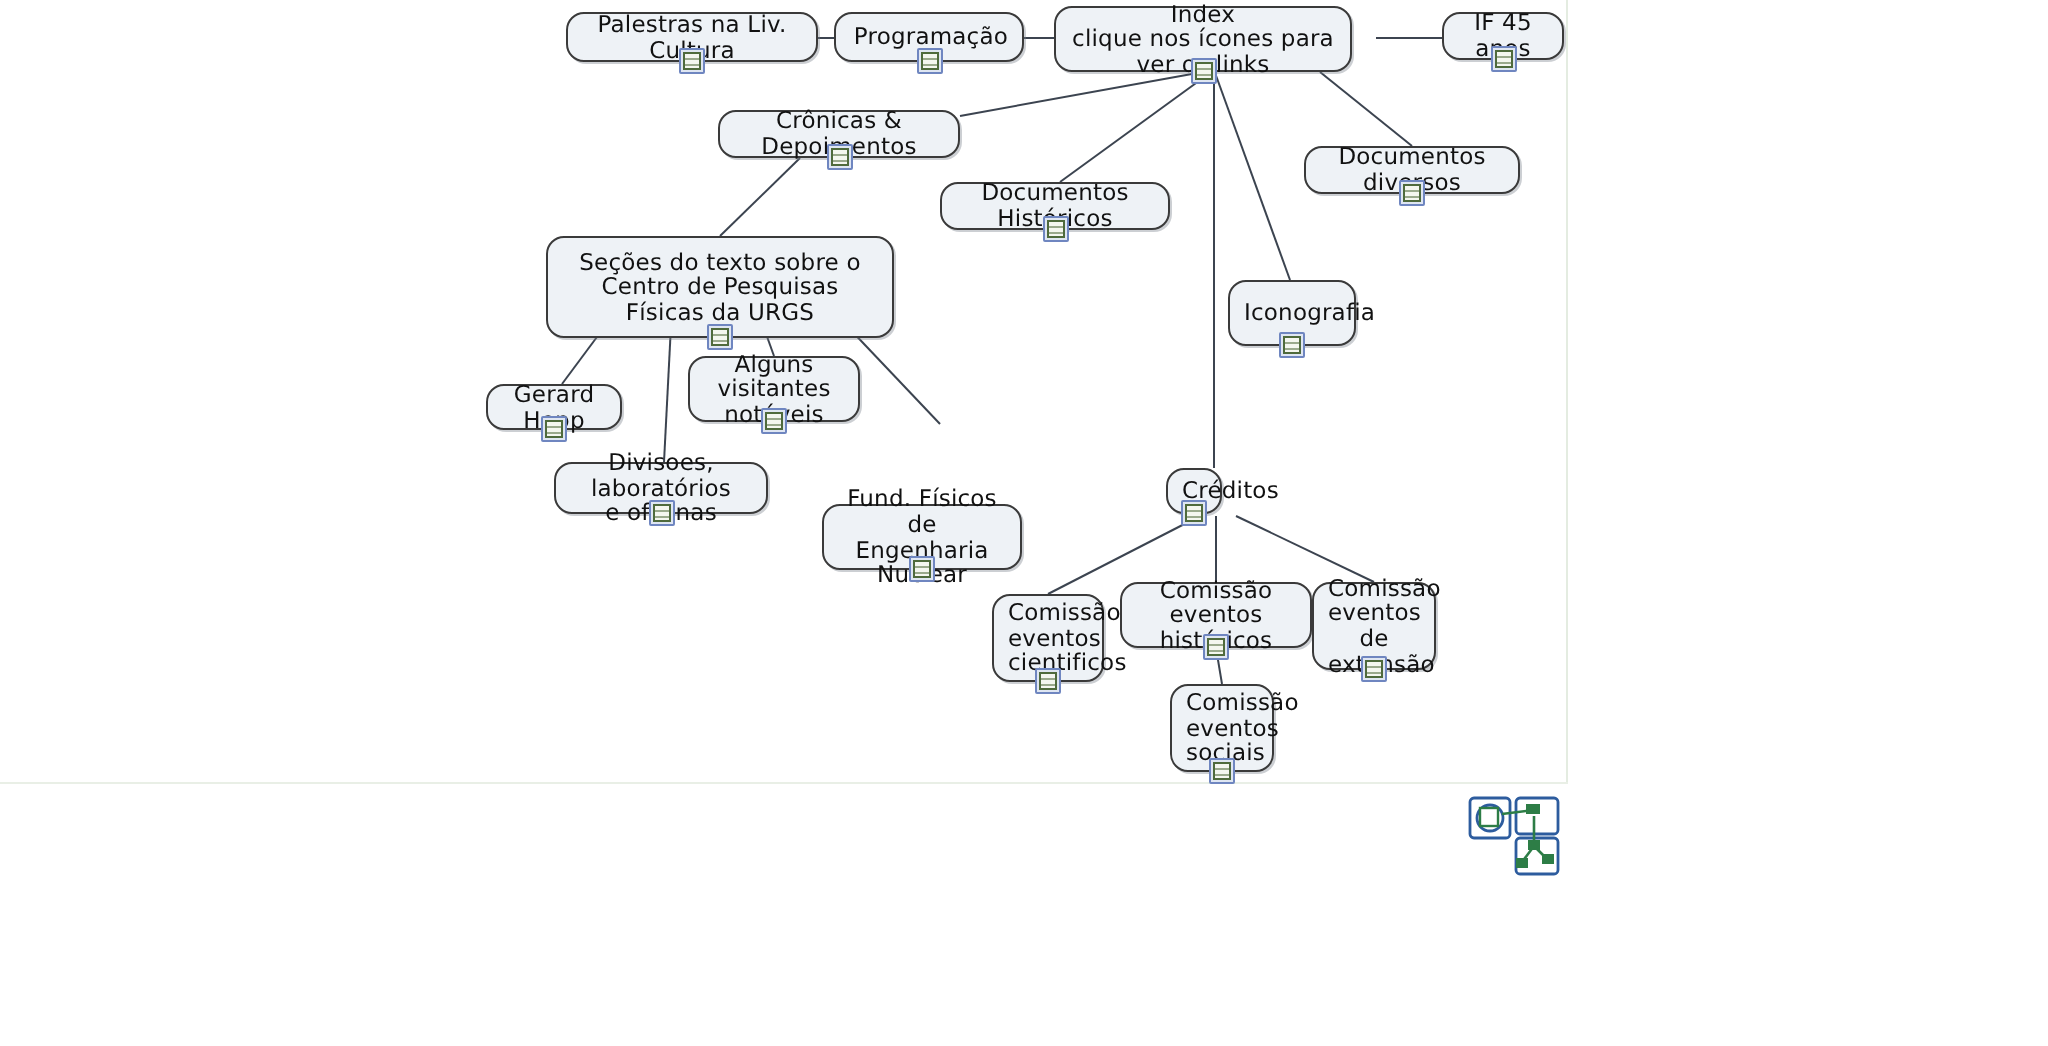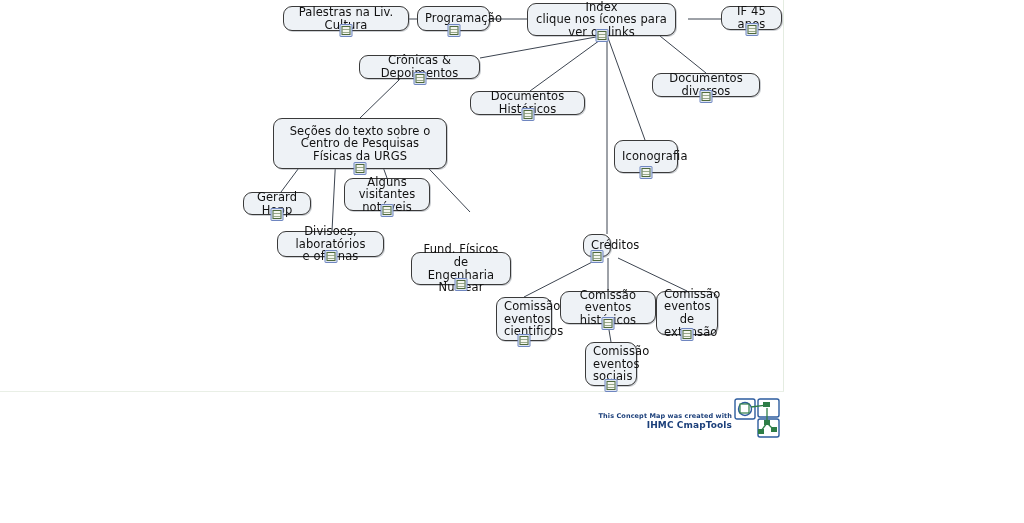--- a/index.html
+++ b/index.html
@@ -116,21 +116,21 @@
       <line x1="378" y1="153" x2="387" y2="178" stroke="#3c4450" stroke-width="1"></line>
       <line x1="414" y1="153" x2="470" y2="212" stroke="#3c4450" stroke-width="1"></line>
       <line x1="600" y1="258" x2="524" y2="297" stroke="#3c4450" stroke-width="1"></line>
       <line x1="608" y1="258" x2="608" y2="291" stroke="#3c4450" stroke-width="1"></line>
       <line x1="618" y1="258" x2="687" y2="291" stroke="#3c4450" stroke-width="1"></line>
       <line x1="608" y1="324" x2="611" y2="342" stroke="#3c4450" stroke-width="1"></line>
     </svg>
 
   <div id="nodes-layer">
       <div class="node" style="left: 283px; top: 6px; width: 126px; height: 25px;"><span class="label">Palestras na Liv. Cultura</span><span class="res-icon"><i></i></span></div>
-      <div class="node" style="left: 417px; top: 6px; width: 73px; height: 25px; text-align: right;"><span class="label">Programação</span><span class="res-icon"><i></i></span></div>
+      <div class="node" style="left: 417px; top: 6px; width: 95px; height: 25px; text-align: right;"><span class="label">Programação</span><span class="res-icon"><i></i></span></div>
       <div class="node" style="left: 527px; top: 3px; width: 149px; height: 33px;"><span class="label">Index
 clique nos ícones para ver os links</span><span class="res-icon"><i></i></span></div>
       <div class="node" style="left: 721px; top: 6px; width: 61px; height: 24px;"><span class="label">IF 45 anos</span><span class="res-icon"><i></i></span></div>
       <div class="node" style="left: 359px; top: 55px; width: 121px; height: 24px;"><span class="label">Crônicas &amp; Depoimentos</span><span class="res-icon"><i></i></span></div>
       <div class="node" style="left: 652px; top: 73px; width: 108px; height: 24px;"><span class="label">Documentos diversos</span><span class="res-icon"><i></i></span></div>
       <div class="node" style="left: 470px; top: 91px; width: 115px; height: 24px;"><span class="label">Documentos Históricos</span><span class="res-icon"><i></i></span></div>
       <div class="node" style="left: 614px; top: 140px; width: 64px; height: 33px;"><span class="label">Iconografia</span><span class="res-icon"><i></i></span></div>
       <div class="node" style="left: 273px; top: 118px; width: 174px; height: 51px;"><span class="label">Seções do texto sobre o
 Centro de Pesquisas Físicas da URGS</span><span class="res-icon"><i></i></span></div>
       <div class="node" style="left: 344px; top: 178px; width: 86px; height: 33px;"><span class="label">Alguns visitantes
@@ -148,24 +148,20 @@
 cientificos</span><span class="res-icon"><i></i></span></div>
       <div class="node" style="left: 656px; top: 291px; width: 62px; height: 44px;"><span class="label">Comissão
 eventos de
 extensão</span><span class="res-icon"><i></i></span></div>
       <div class="node" style="left: 585px; top: 342px; width: 52px; height: 44px;"><span class="label">Comissão
 eventos
 sociais</span><span class="res-icon"><i></i></span></div>
     </div>
 
   <div id="watermark">
-    <div id="wm-text">
-      <span>This Concept Map was created with</span><br>
-      <span class="big">IHMC CmapTools</span>
-    </div>
     <svg id="wm-logo" viewBox="0 0 46 40">
       <rect x="1" y="1" width="20" height="20" rx="2" fill="#ffffff" stroke="#2d5c9e" stroke-width="1.4"></rect>
       <rect x="24" y="1" width="21" height="18" rx="2" fill="#ffffff" stroke="#2d5c9e" stroke-width="1.4"></rect>
       <rect x="24" y="21" width="21" height="18" rx="2" fill="#ffffff" stroke="#2d5c9e" stroke-width="1.4"></rect>
       <circle cx="11" cy="11" r="6.5" fill="#ffffff" stroke="#2d5c9e" stroke-width="1.4"></circle>
       <line x1="17" y1="9" x2="33" y2="7" stroke="#2d7d46" stroke-width="1.3"></line>
       <line x1="33" y1="10" x2="33" y2="25" stroke="#2d7d46" stroke-width="1.3"></line>
       <line x1="33" y1="25" x2="40" y2="32" stroke="#2d7d46" stroke-width="1.3"></line>
       <line x1="33" y1="25" x2="27" y2="33" stroke="#2d7d46" stroke-width="1.3"></line>
       <rect x="29" y="4" width="7" height="5" fill="#2d7d46"></rect>

